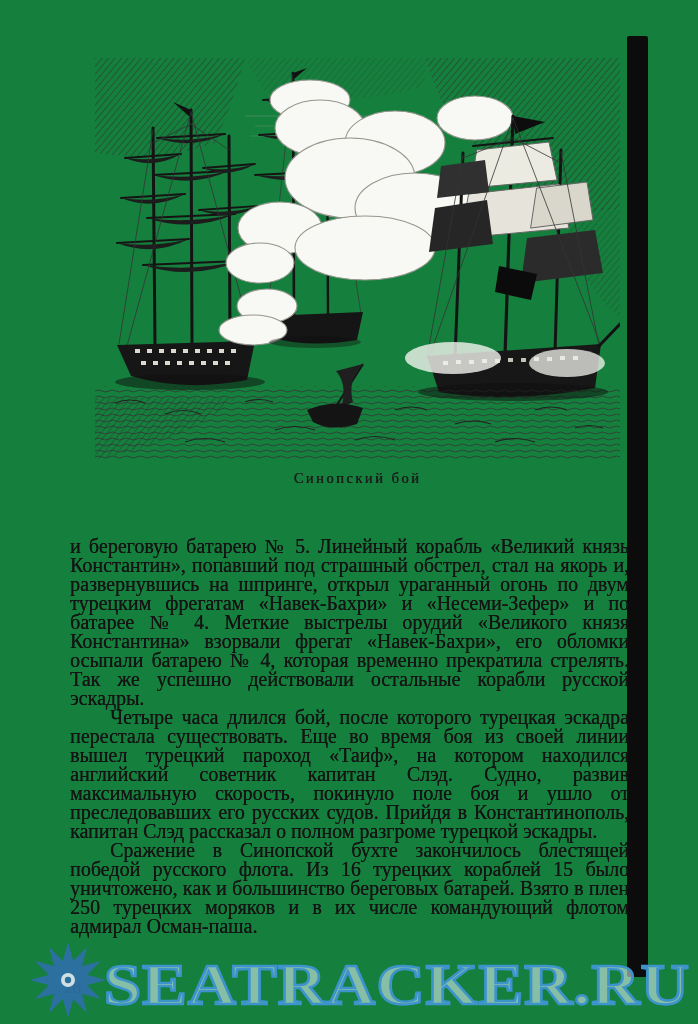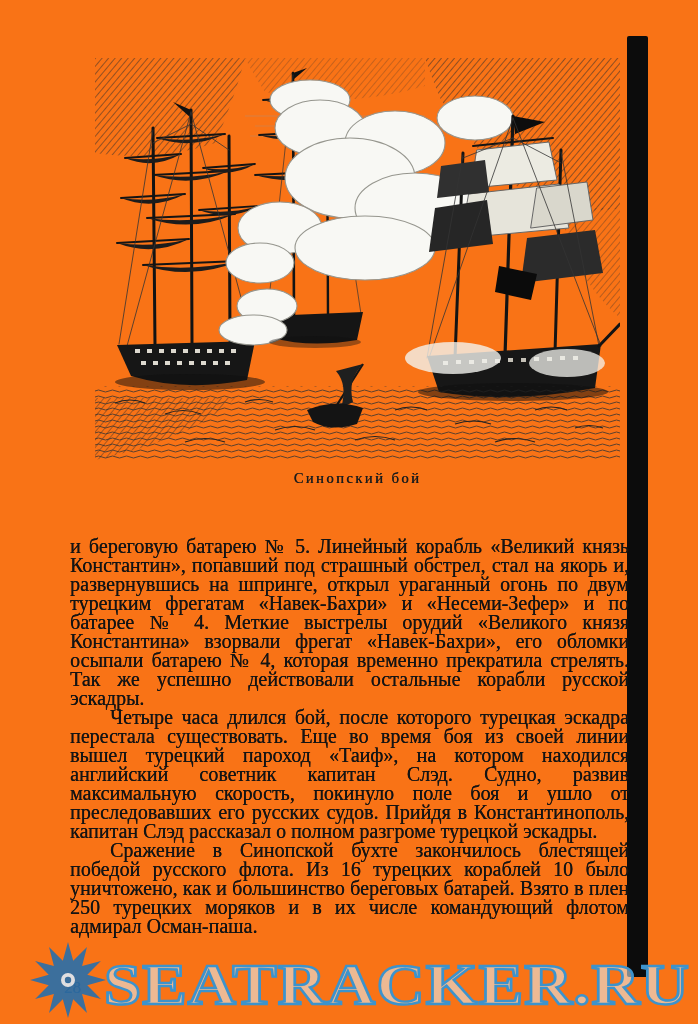--- a/index.html
+++ b/index.html
@@ -1,21 +1,21 @@
 <!DOCTYPE html>
 <html lang="ru"><head>
 <meta charset="utf-8">
 <style>
   html,body{margin:0;padding:0;}
   body{
     width:698px;height:1024px;position:relative;overflow:hidden;
     background:#ffffff;
     font-family:"Liberation Serif","DejaVu Serif",serif;
   }
-  .page{position:absolute;inset:0;background:#f97316;padding-left:40px;}
+  .page{position:absolute;inset:0;background:#15803d;padding-left:40px;}
   .scan-bar{
     position:absolute;left:627px;top:36px;width:21px;height:941px;
     background:#0c0c0c;border-radius:2px;
   }
   .illustration{position:absolute;left:95px;top:58px;width:525px;height:402px;margin:0;}
   .caption{
     position:absolute;left:95px;top:470px;width:525px;text-align:center;
     font-size:14.5px;letter-spacing:2.5px;color:#1c1c1c;
     text-shadow:0.3px 0 0 currentColor;
   }
@@ -201,21 +201,21 @@
         <path d="M212 352 Q240 340 268 350 L262 366 Q236 374 218 364 Z" fill="#141414"></path>
       </g>
     </svg>
   </figure>
 
   <div class="caption">Синопский бой</div>
 
   <div class="text-block">
     <p>и береговую батарею № 5. Линейный корабль «Великий князь Константин», попавший под страшный обстрел, стал на якорь и, развернувшись на шпринге, открыл ураганный огонь по двум турецким фрегатам «Навек-Бахри» и «Несеми-Зефер» и по батарее № 4. Меткие выстрелы орудий «Великого князя Константина» взорвали фрегат «Навек-Бахри», его обломки осыпали батарею № 4, которая временно прекратила стрелять. Так же успешно действовали остальные корабли русской эскадры.</p>
     <p class="indent">Четыре часа длился бой, после которого турецкая эскадра перестала существовать. Еще во время боя из своей линии вышел турецкий пароход «Таиф», на котором находился английский советник капитан Слэд. Судно, развив максимальную скорость, покинуло поле боя и ушло от преследовавших его русских судов. Прийдя в Константинополь, капитан Слэд рассказал о полном разгроме турецкой эскадры.</p>
-    <p class="indent">Сражение в Синопской бухте закончилось блестящей победой русского флота. Из 16 турецких кораблей 10 было уничтожено, как и большинство береговых батарей. Взято в плен 250 турецких моряков и в их числе командующий флотом адмирал Осман-паша.</p>
+    <p class="indent">Сражение в Синопской бухте закончилось блестящей победой русского флота. Из 16 турецких кораблей 15 было уничтожено, как и большинство береговых батарей. Взято в плен 250 турецких моряков и в их числе командующий флотом адмирал Осман-паша.</p>
   </div>
 
   <div class="page-number">28</div>
 
   <div class="watermark">
     <svg width="698" height="84" viewBox="0 0 698 84">
       <g opacity="0.92">
         <polygon points="106,40 87.3,45.2 100.9,59 82.1,54.1 87,72.9 73.2,59.3 68,78 62.8,59.3 49,72.9 53.9,54.1 35.1,59 48.7,45.2 30,40 48.7,34.8 35.1,21 53.9,25.9 49,7.1 62.8,20.7 68,2 73.2,20.7 87,7.1 82.1,25.9 100.9,21 87.3,34.8" fill="#2d6fa8"></polygon>
         <circle cx="68" cy="40" r="7" fill="#ffffff" opacity="0.85"></circle>
         <circle cx="68" cy="40" r="3.2" fill="#2d6fa8"></circle>

